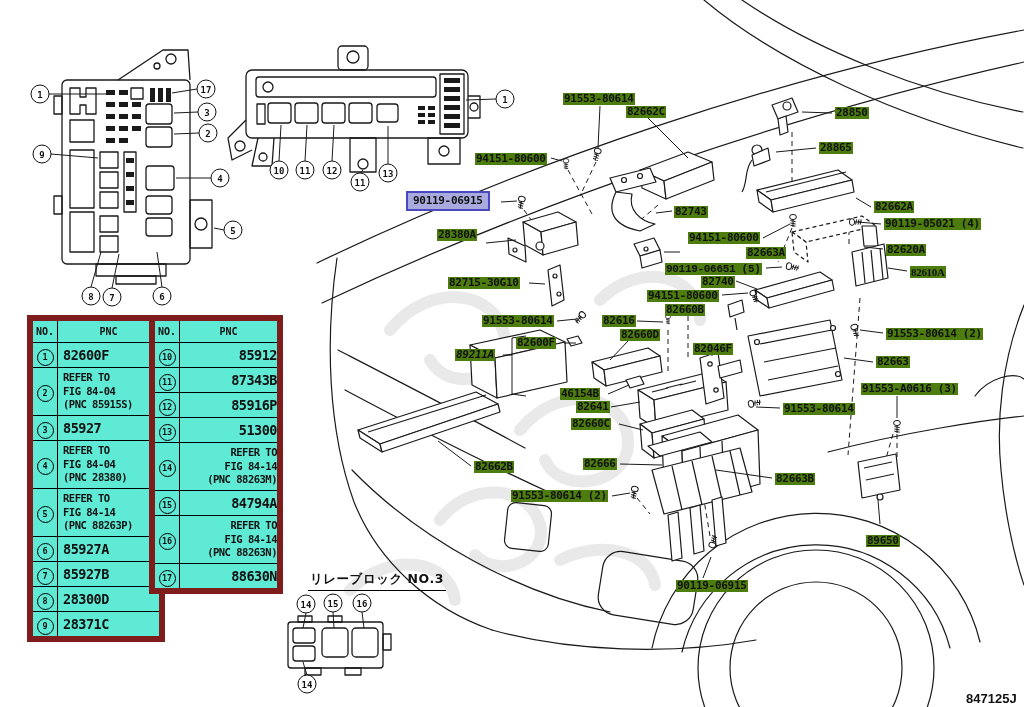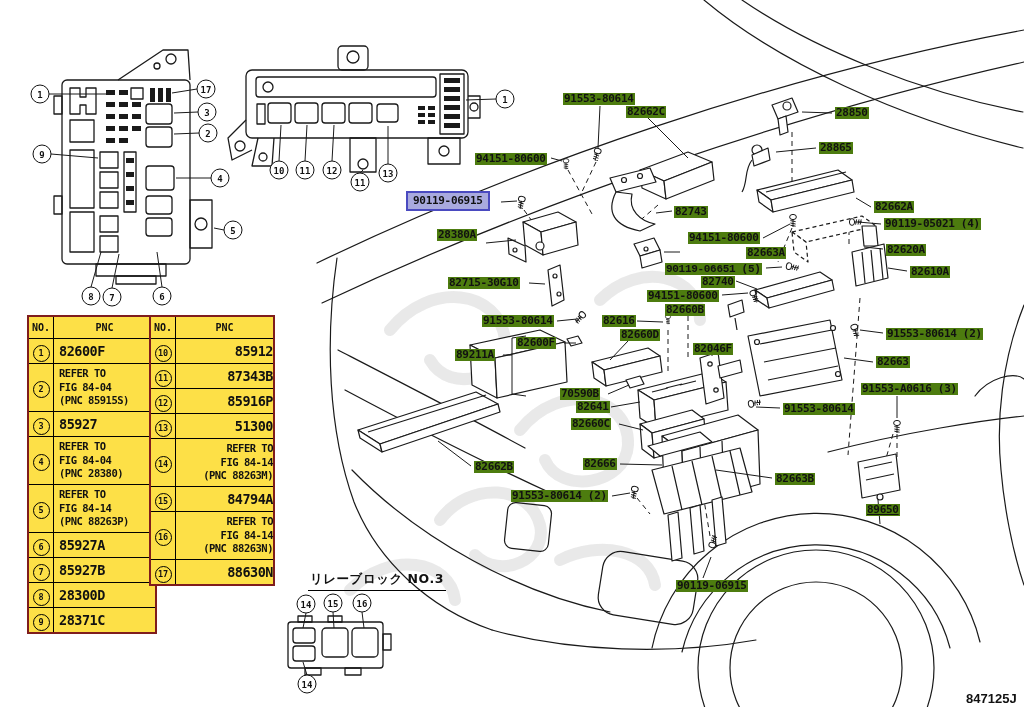--- a/index.html
+++ b/index.html
@@ -8,21 +8,21 @@
   svg.art{position:absolute;left:0;top:0;z-index:1;}
   .blk-title{position:absolute;z-index:3;font:bold 12.5px "DejaVu Sans",sans-serif;
              letter-spacing:.5px;border-bottom:1.6px solid #000;padding:0 2px 2px 2px;white-space:nowrap;}
   .callout{position:absolute;z-index:4;width:17px;height:17px;border:1.7px solid #111;border-radius:50%;
            background:#fff;font:bold 9px "DejaVu Sans Mono",monospace;display:flex;align-items:center;
            justify-content:center;transform:translate(-50%,-50%);}
   .pn{position:absolute;z-index:3;font:bold 11px "DejaVu Sans Mono",monospace;line-height:12px;
       white-space:nowrap;background:#4d7c0f;padding:0 1px;letter-spacing:-.3px;}
   .pn.hl{background:var(--hl-bg,#a9aade);border:2px solid var(--hl-bd,#4a4ac0);
          padding:2px 5px;margin:-4px 0 0 -7px;}
-  table.ptable{position:absolute;z-index:4;border-collapse:collapse;background:#fde047;border:2px solid #7f1d1d;}
+  table.ptable{position:absolute;z-index:4;border-collapse:collapse;background:#5eead4;border:6px solid #7f1d1d;}
   .ptable th,.ptable td{border:1.4px solid #000;padding:0;}
   .ptable th{font:bold 10px "DejaVu Sans Mono",monospace;height:21px;}
   .ptable td.no{width:24px;text-align:center;}
   .ptable td.pnc{width:96px;font:bold 13.5px "DejaVu Sans Mono",monospace;padding-left:5px;letter-spacing:-.5px;}
   .ptable td.pnc.refer{font:bold 10.5px "DejaVu Sans Mono",monospace;white-space:pre-line;line-height:1.32;}
   table.right td.pnc{width:92px;text-align:right;}
   .ptable tr.single td{height:24px;}
   .ptable tr.tall td{height:47px;}
   .circ{display:inline-block;width:15px;height:15px;border:1.5px solid #000;border-radius:50%;
         font:bold 8.5px "DejaVu Sans Mono",monospace;line-height:15px;text-align:center;}
@@ -412,42 +412,42 @@
       <div class="pn" style="left: 626px; top: 106px;">82662C</div>
       <div class="pn" style="left: 475px; top: 153px;">94151-80600</div>
       <div class="pn hl" style="left: 413px; top: 195px;">90119-06915</div>
       <div class="pn" style="left: 437px; top: 229px;">28380A</div>
       <div class="pn" style="left: 674px; top: 206px;">82743</div>
       <div class="pn" style="left: 835px; top: 107px;">28850</div>
       <div class="pn" style="left: 819px; top: 142px; text-align: center;">28865</div>
       <div class="pn" style="left: 874px; top: 201px;">82662A</div>
       <div class="pn" style="left: 884px; top: 218px;">90119-05021 (4)</div>
       <div class="pn" style="left: 886px; top: 244px;">82620A</div>
-      <div class="pn" style="left: 910px; top: 266px;">82610A</div>
+      <div class="pn" style="left: 910px; top: 266px; font-family: Liberation Serif, serif;">82610A</div>
       <div class="pn" style="left: 688px; top: 232px;">94151-80600</div>
       <div class="pn" style="left: 702px; top: 247px; margin-left: 44px;">82663A</div>
       <div class="pn" style="left: 665px; top: 263px; font-family: Liberation Mono, monospace;">90119-06651 (5)</div>
       <div class="pn" style="left: 701px; top: 276px;">82740</div>
       <div class="pn" style="left: 647px; top: 290px;">94151-80600</div>
       <div class="pn" style="left: 665px; top: 304px;">82660B</div>
       <div class="pn" style="left: 448px; top: 277px;">82715-30G10</div>
       <div class="pn" style="left: 482px; top: 315px;">91553-80614</div>
       <div class="pn" style="left: 602px; top: 315px;">82616</div>
       <div class="pn" style="left: 620px; top: 329px;">82660D</div>
       <div class="pn" style="left: 693px; top: 343px;">82046F</div>
       <div class="pn" style="left: 516px; top: 337px;">82600F</div>
-      <div class="pn" style="left: 455px; top: 349px;">89211A</div>
-      <div class="pn" style="left: 560px; top: 388px;">70590B</div>
+      <div class="pn" style="left: 455px; top: 349px; font-style: italic;">89211A</div>
+      <div class="pn" style="left: 560px; top: 388px;">46154B</div>
       <div class="pn" style="left: 576px; top: 401px;">82641</div>
       <div class="pn" style="left: 571px; top: 418px;">82660C</div>
       <div class="pn" style="left: 474px; top: 461px;">82662B</div>
       <div class="pn" style="left: 583px; top: 458px;">82666</div>
       <div class="pn" style="left: 511px; top: 490px;">91553-80614 (2)</div>
       <div class="pn" style="left: 775px; top: 473px;">82663B</div>
-      <div class="pn" style="left: 866px; top: 504px; text-decoration: underline;">89650</div>
+      <div class="pn" style="left: 866px; top: 535px; text-decoration: underline;">89650</div>
       <div class="pn" style="left: 676px; top: 580px;">90119-06915</div>
       <div class="pn" style="left: 886px; top: 328px;">91553-80614 (2)</div>
       <div class="pn" style="left: 876px; top: 356px;">82663</div>
       <div class="pn" style="left: 861px; top: 383px;">91553-A0616 (3)</div>
       <div class="pn" style="left: 783px; top: 403px;">91553-80614</div>
     </div>
 
   <table class="ptable left" style="left:27px;top:315px;">
     <thead>
       <tr>

